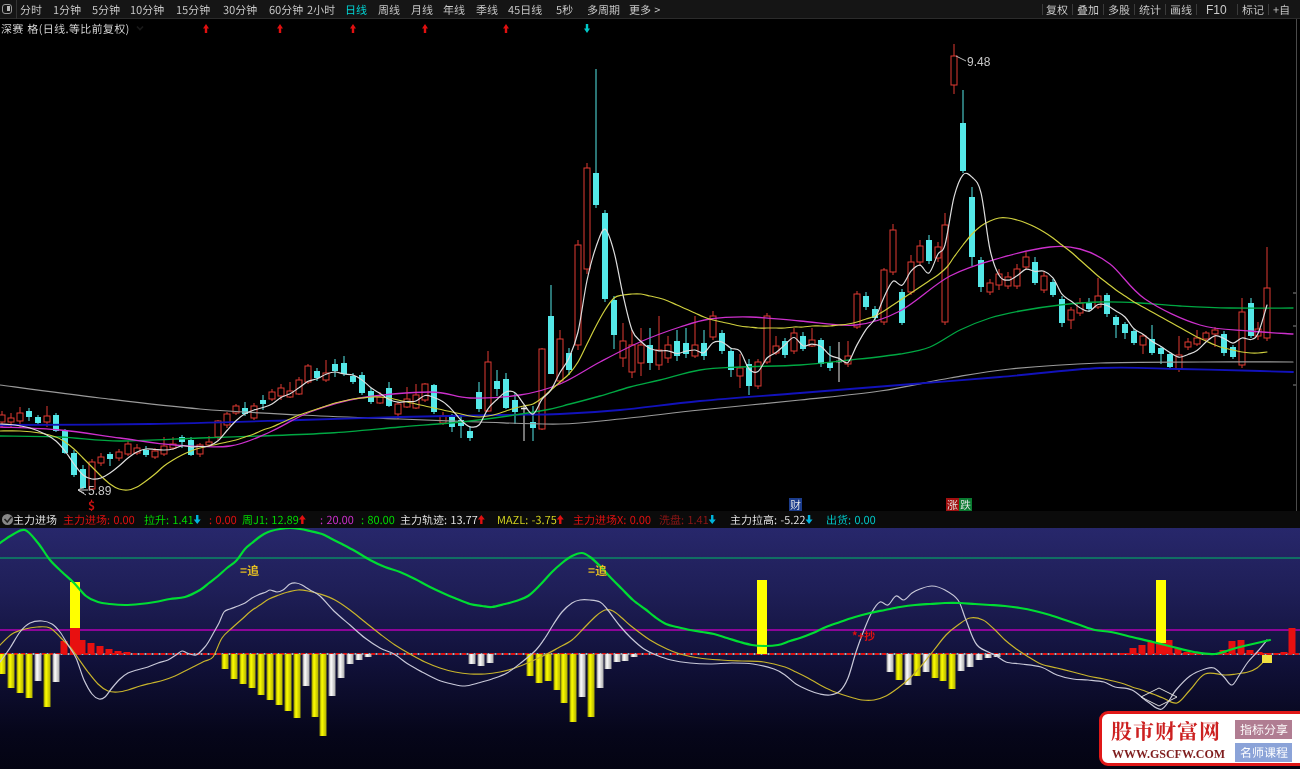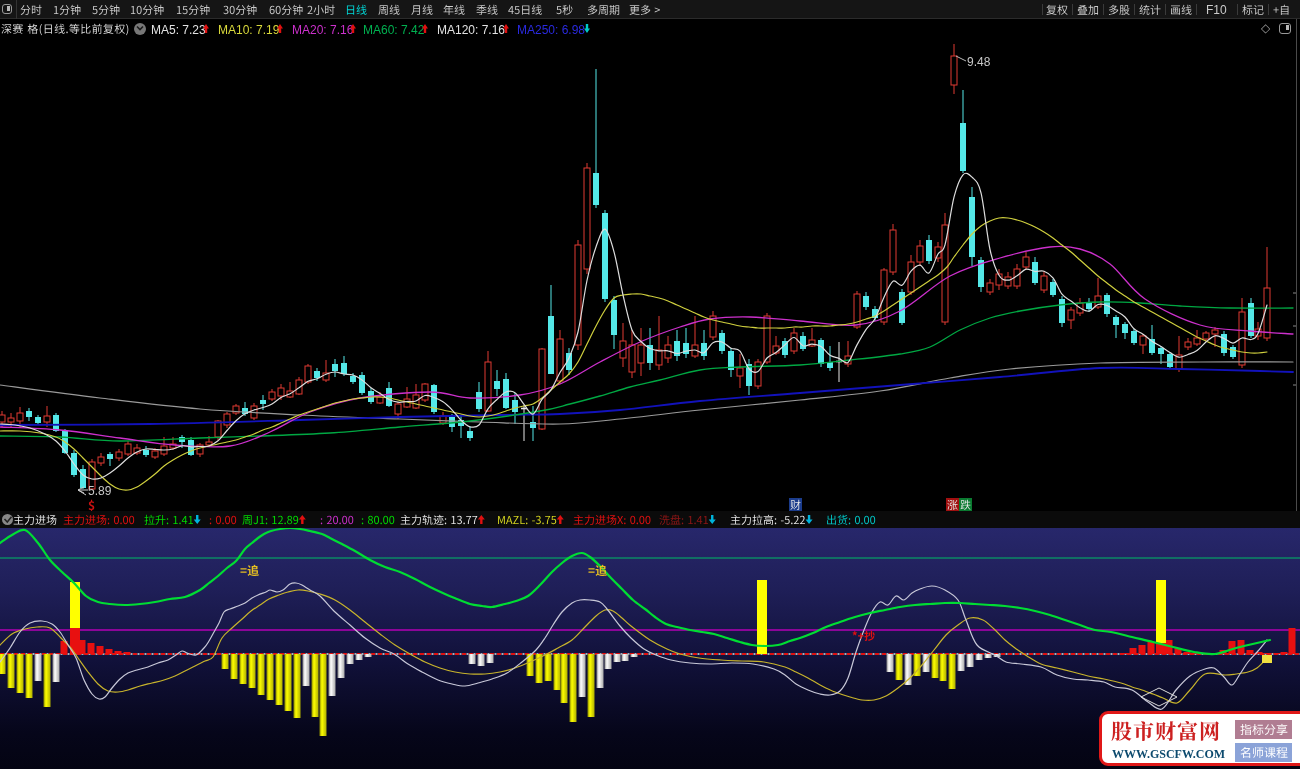--- a/index.html
+++ b/index.html
@@ -10,21 +10,21 @@
   border-bottom:1px solid #2b2b2b; color:#cccccc; font-size:11px; }
 .row1 span { position:absolute; top:3px; white-space:nowrap; }
 .row2 { position:absolute; left:0; top:19px; width:1300px; height:19px; color:#d8d8d8;
   font-size:12px; }
 .row2 span { position:absolute; top:3.5px; white-space:nowrap; }
 .subhd { position:absolute; left:0; top:511px; width:1300px; height:17px; background:#0b0b0b;
   font-size:11px; color:#ddd; }
 .subhd span { position:absolute; top:3px; white-space:nowrap; }
 .wm { position:absolute; left:1099px; top:711px; width:220px; height:55px; background:#fff;
   border:3px solid #e01818; border-radius:9px; }
-.wm .t2 { position:absolute; left:10px; top:33px; color:#0c4a6e; font-size:12px; font-weight:bold;
+.wm .t2 { position:absolute; left:10px; top:33px; color:#7f1d1d; font-size:12px; font-weight:bold;
   font-family:"Liberation Serif", serif; letter-spacing:0; }
 .wm .b1 { position:absolute; left:133px; top:6px; width:57px; height:19px; background:#b07d92;
   color:#fff; font-size:12px; text-align:center; line-height:19px; }
 .wm .b2 { position:absolute; left:133px; top:29px; width:57px; height:19px; background:#8ba3d8;
   color:#fff; font-size:12px; text-align:center; line-height:19px; }
 </style></head>
 <body>
 <div id="page">
 <svg width="1300" height="769" viewBox="0 0 1300 769" style="position:absolute;left:0;top:0;transform:translateZ(0)">
 <defs>
@@ -470,33 +470,20 @@
         <use href="#q7" transform="translate(857.6 640) scale(0.0110 -0.0110)"></use>
         <use href="#q8" transform="translate(864.1 640) scale(0.0110 -0.0110)"></use>
       </g>
 </svg>
 <div class="row1">
  <span style="left:2px;top:4px;display:inline-block;width:10px;height:10px;border:1.5px solid #999;border-radius:3px">
         <i style="position:absolute;right:1px;top:1px;width:3px;height:5px;background:#bbb"></i>
       </span>
  <span style="left:16px;top:0;height:19px;border-left:1px solid #333"></span>
 </div>
-<div class="row2">
- <span style="left:134px;top:4px;display:inline-block;width:12px;height:12px;border-radius:50%;background:#777"></span>
- <span style="left:151px;color:#e2e2e2">MA5: 7.23</span>
- <span style="left:218px;color:#d8d83a">MA10: 7.19</span>
- <span style="left:292px;color:#cc30cc">MA20: 7.16</span>
- <span style="left:363px;color:#00b050">MA60: 7.42</span>
- <span style="left:437px;color:#e2e2e2">MA120: 7.16</span>
- <span style="left:517px;color:#2a2ae0">MA250: 6.98</span>
- <span style="left:1261px;top:2px;color:#999;font-size:12px">◇</span>
- <span style="left:1279px;top:4px;display:inline-block;width:12px;height:11px;border:1.5px solid #999;border-radius:3px">
-        <i style="position:absolute;right:1px;top:1px;width:3px;height:5px;background:#bbb"></i>
-      </span>
-</div>
 <div class="subhd">
  <span style="left:2px;top:3px;display:inline-block;width:11px;height:11px;border-radius:50%;background:#888"></span>
 </div>
 <div class="wm">
  <div class="t2">WWW.GSCFW.COM</div>
  <div class="b1"></div>
  <div class="b2"></div>
 </div>
 <svg width="1300" height="769" viewBox="0 0 1300 769" style="position:absolute;left:0;top:0;transform:translateZ(0);pointer-events:none">
 <g fill="#cccccc">

